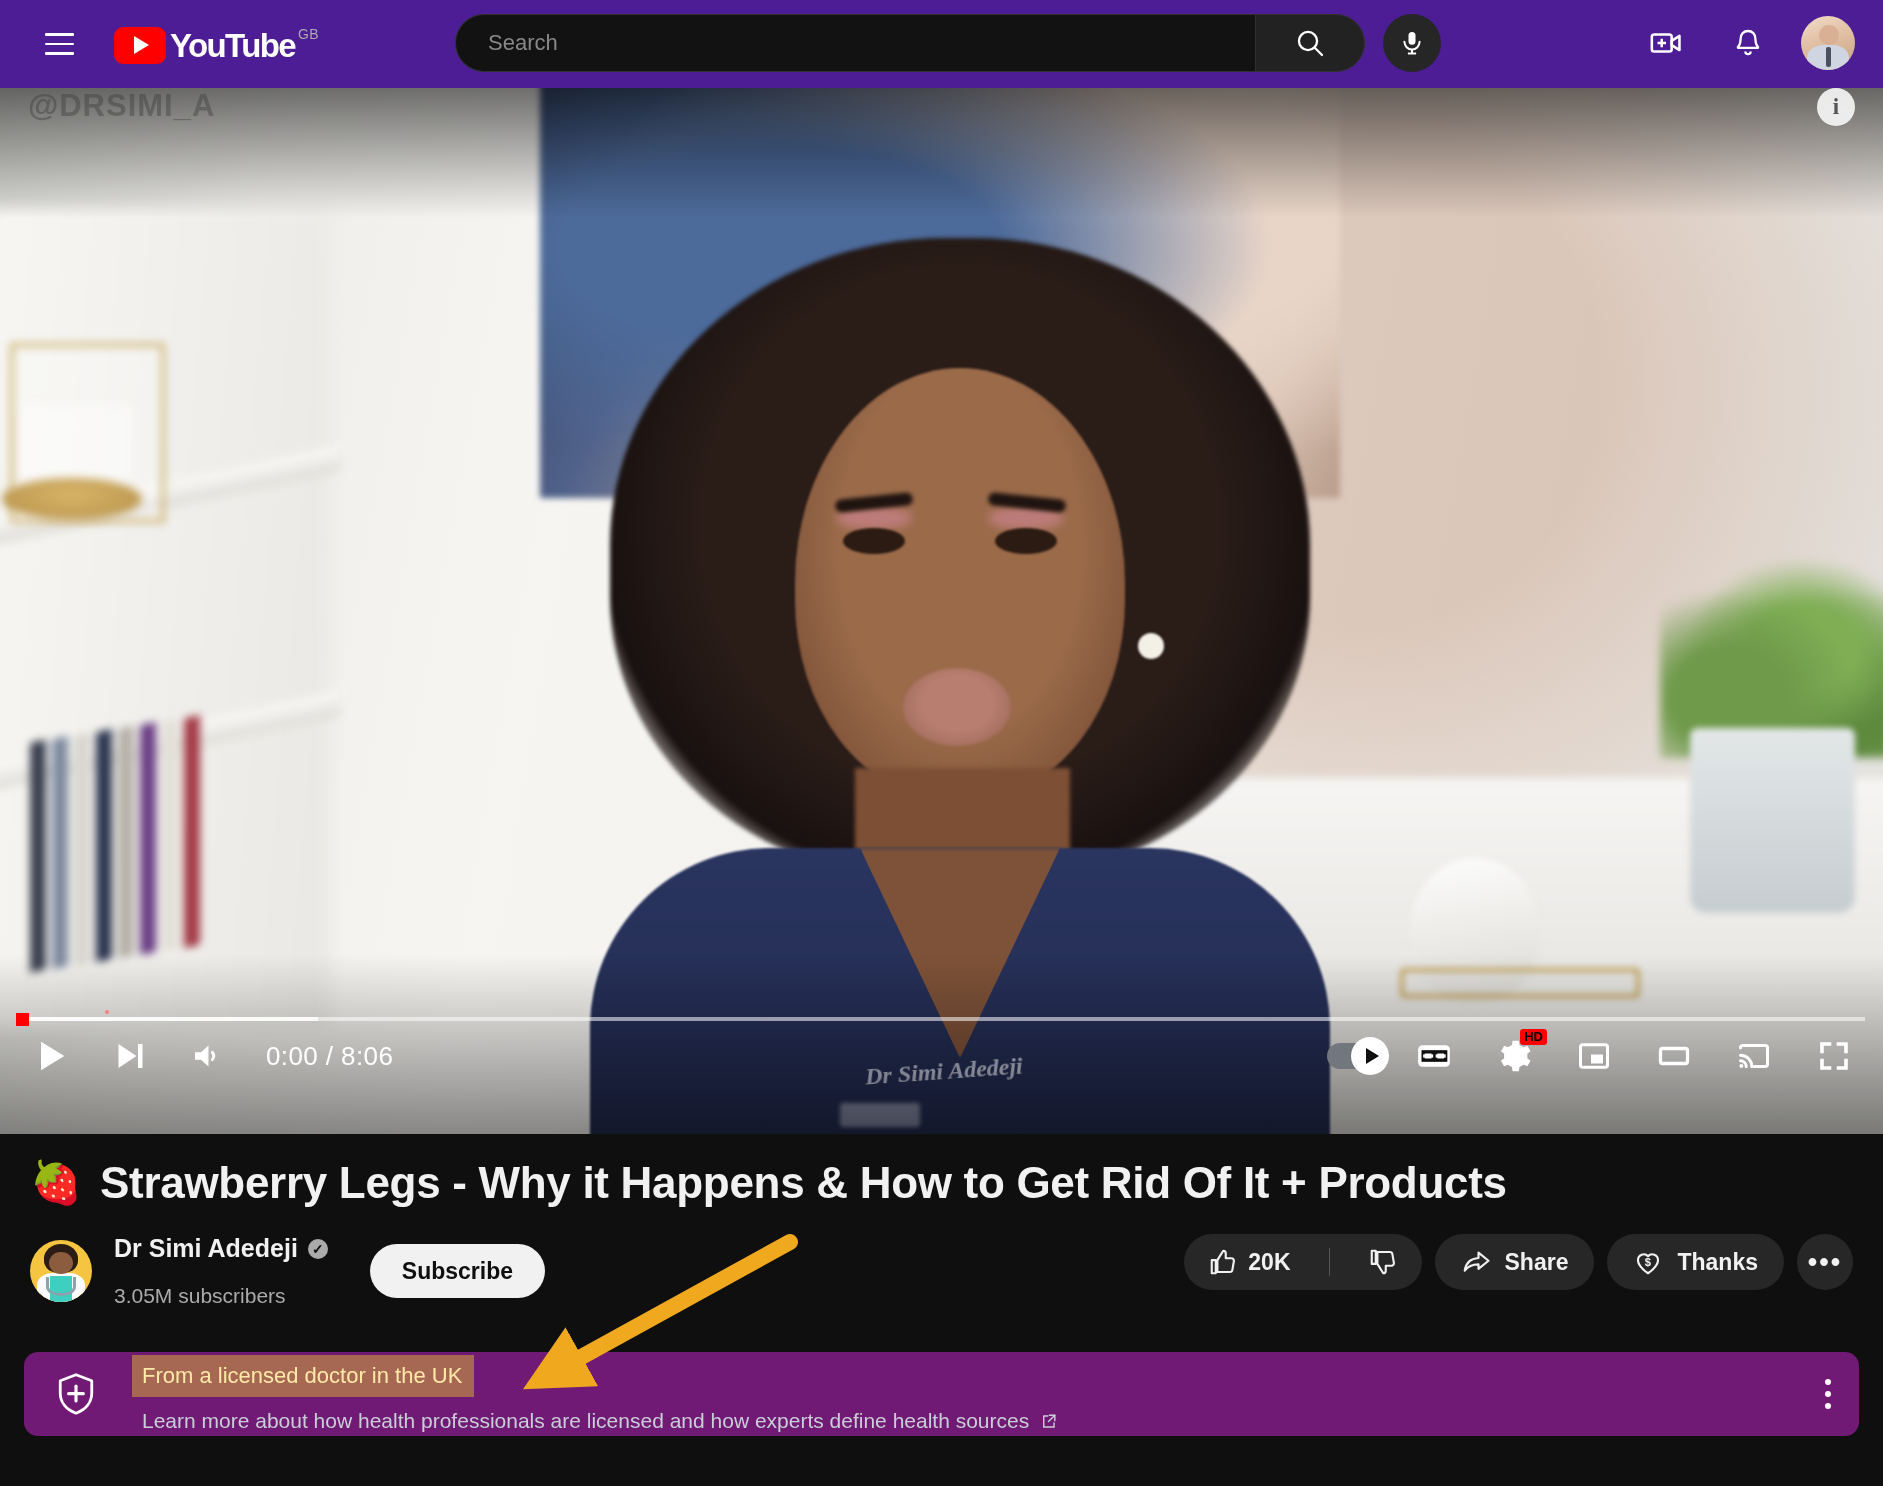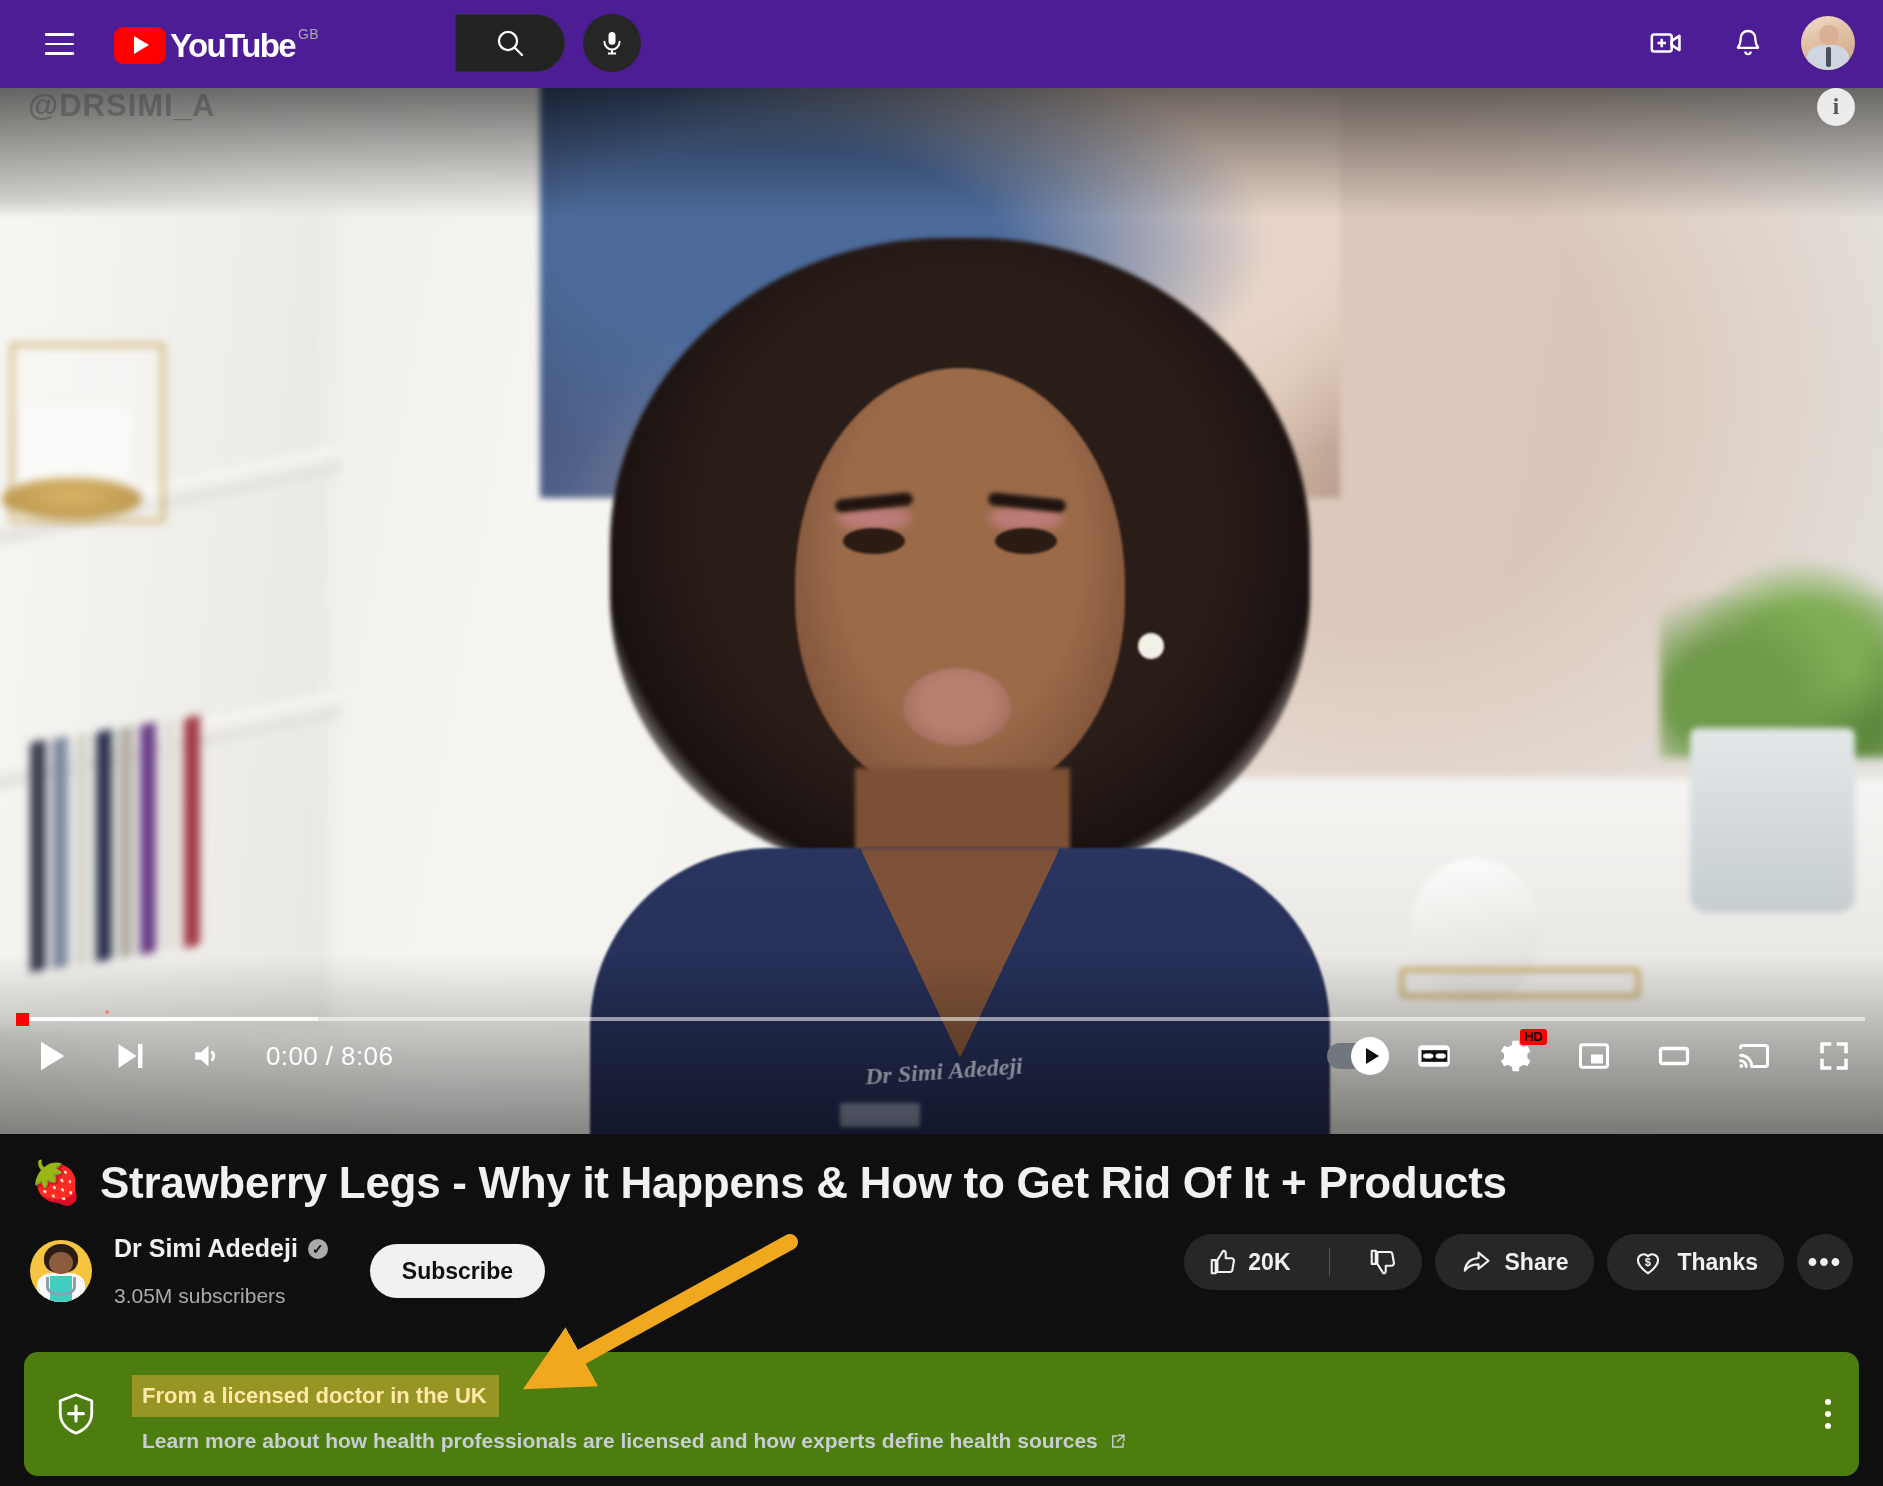--- a/index.html
+++ b/index.html
@@ -354,23 +354,23 @@
   }
   .pill.split { padding: 0; }
   .pill .seg { display:flex; align-items:center; gap:10px; padding: 0 24px; height:100%; }
   .pill .divider { width:1px; height:28px; background:#555; }
   .pill.round { width:56px; padding:0; justify-content:center; }
   .dots { letter-spacing:2px; font-size:27px; line-height:0.4; }
 
   
   .info-banner {
     position:absolute; left: 24px; top: 218px;
-    width: 1835px; height: 124px;
-    background: #4d7c0f; border-radius: 14px;
-    display:flex; align-items:center;font-weight:bold;
+    width: 1835px; height: 84px;
+    background: #701a75; border-radius: 14px;
+    display:flex; align-items:center;
   }
   .shield-icon-wrap { margin-left: 28px; width: 48px; display:flex; justify-content:center; }
   .banner-texts { margin-left: 32px; }
   .banner-highlight {
     display:inline-block;
     background: rgba(214,170,55,0.55);
     color: #ffe9a8;
     font-size: 22px; padding: 10px 12px 10px 10px;
     line-height: 1;
   }
@@ -402,20 +402,23 @@
       <div class="yt-play-box">
           <div class="yt-play-tri"></div>
         </div>
       <div class="yt-word">YouTube</div>
       <div class="yt-country">GB</div>
     </div>
   </div>
 
   <div class="mh-center">
     <div class="search-wrap">
+      <div class="search-box">
+        <span class="ph">Search</span>
+      </div>
       <div class="search-btn">
         <svg width="32" height="32" viewBox="0 0 24 24">
           <circle cx="10.5" cy="10.5" r="6.8" fill="none" stroke="#fff" stroke-width="1.7"></circle>
           <line x1="15.4" y1="15.4" x2="21" y2="21" stroke="#fff" stroke-width="1.7" stroke-linecap="round"></line>
         </svg>
       </div>
     </div>
     <div class="mic-btn">
       <svg width="28" height="28" viewBox="0 0 24 24">
         <rect x="9" y="2.5" width="6" height="11" rx="3" fill="#fff"></rect>

